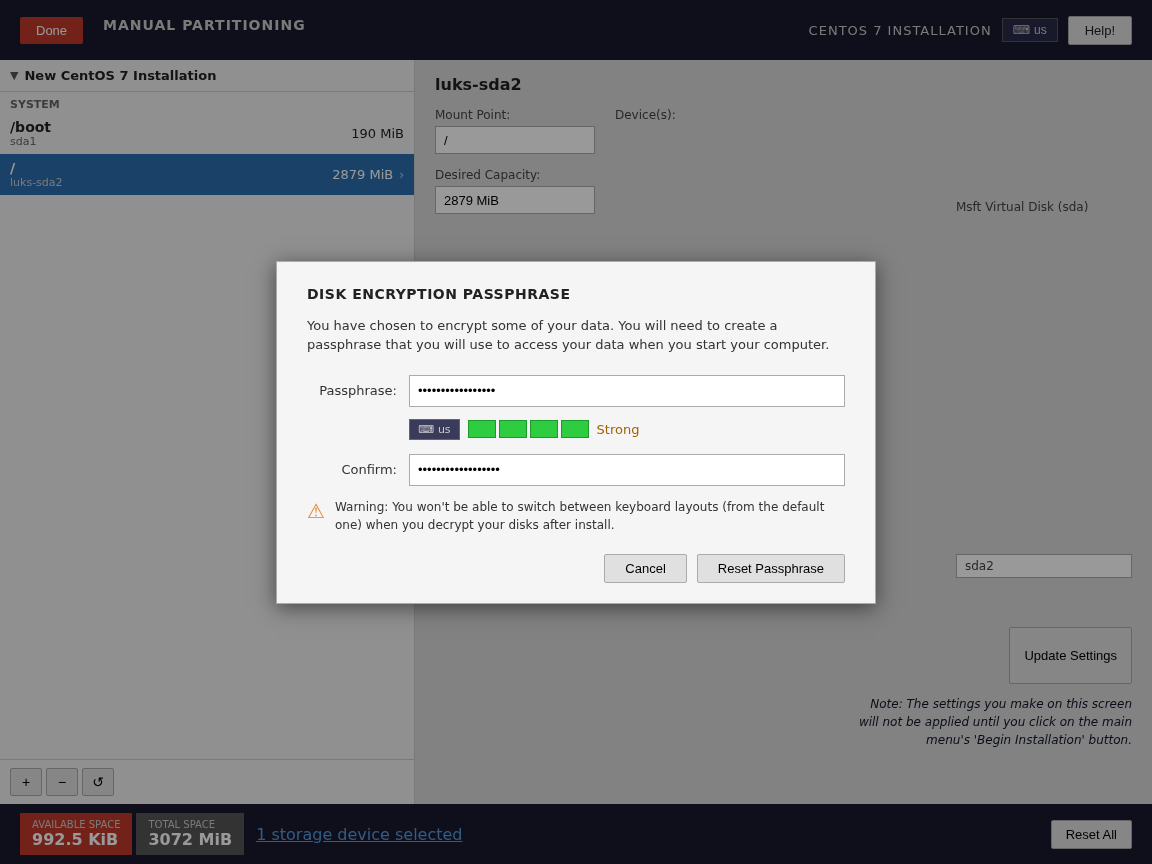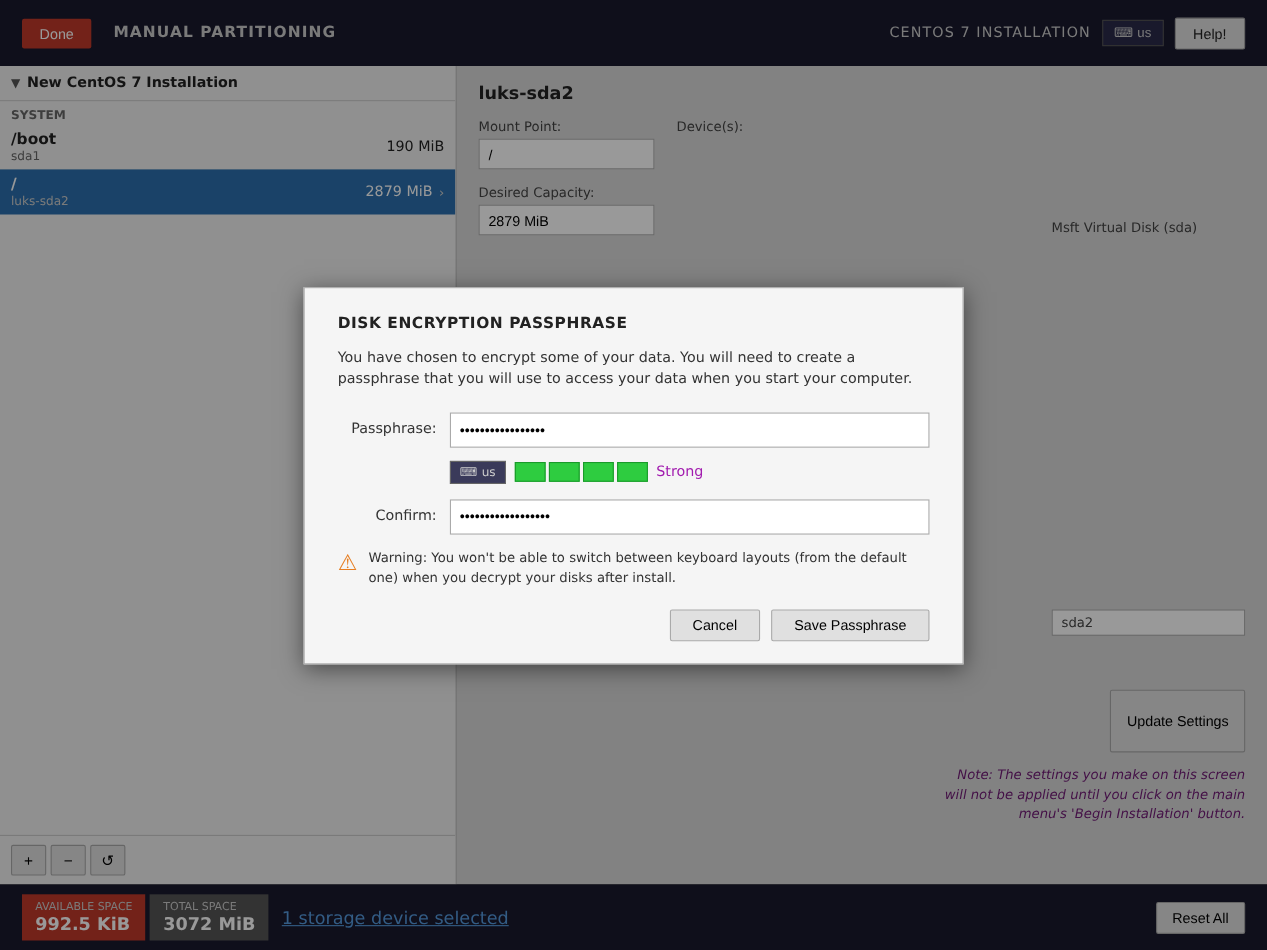--- a/index.html
+++ b/index.html
@@ -20,21 +20,21 @@
       height: 60px;
       background: #1a1a2e;
       display: flex;
       align-items: center;
       justify-content: space-between;
       padding: 0 20px;
       position: relative;
     }
     .top-bar-left {
       display: flex;
-      align-items: center;
+      align-items: flex-start;
       gap: 20px;
     }
     .top-bar-title {
       color: #ccc;
       font-size: 14px;
       font-weight: bold;
       letter-spacing: 1px;
     }
     .done-button {
       background: #c0392b;
@@ -270,21 +270,21 @@
       padding: 20px 14px;
       font-size: 13px;
       cursor: pointer;
       border-radius: 2px;
     }
     .note-text {
       position: absolute;
       right: 20px;
       bottom: 55px;
       font-size: 12px;
-      color: #701a75;
+      color: #0f172a;
       text-align: right;
       width: 280px;
       line-height: 1.5;
       font-style: italic;
     }
     .reset-all-btn {
       background: #e0e0e0;
       border: 1px solid #aaa;
       padding: 6px 14px;
       font-size: 13px;
@@ -370,21 +370,21 @@
       gap: 3px;
     }
     .strength-bar {
       width: 28px;
       height: 18px;
       background: #2ecc40;
       border: 1px solid #1a9a2a;
     }
     .strength-label {
       font-size: 13px;
-      color: #a21caf;
+      color: #a16207;
     }
     .warning-row {
       display: flex;
       align-items: flex-start;
       gap: 10px;
       margin-bottom: 20px;
       margin-top: 6px;
     }
     .warning-icon {
       font-size: 20px;
@@ -554,16 +554,16 @@
       <input class="dialog-input" type="password" value="passphrase1234567x" style="">
     </div>
 
     <div class="warning-row">
       <span class="warning-icon">⚠</span>
       <span class="warning-text">Warning: You won't be able to switch between keyboard layouts (from the default one) when you decrypt your disks after install.</span>
     </div>
 
     <div class="dialog-buttons">
       <button class="cancel-btn">Cancel</button>
-      <button class="save-btn">Save Passphrase</button>
+      <button class="save-btn">Reset Passphrase</button>
     </div>
   </div>
 </div>
 
 </body></html>

